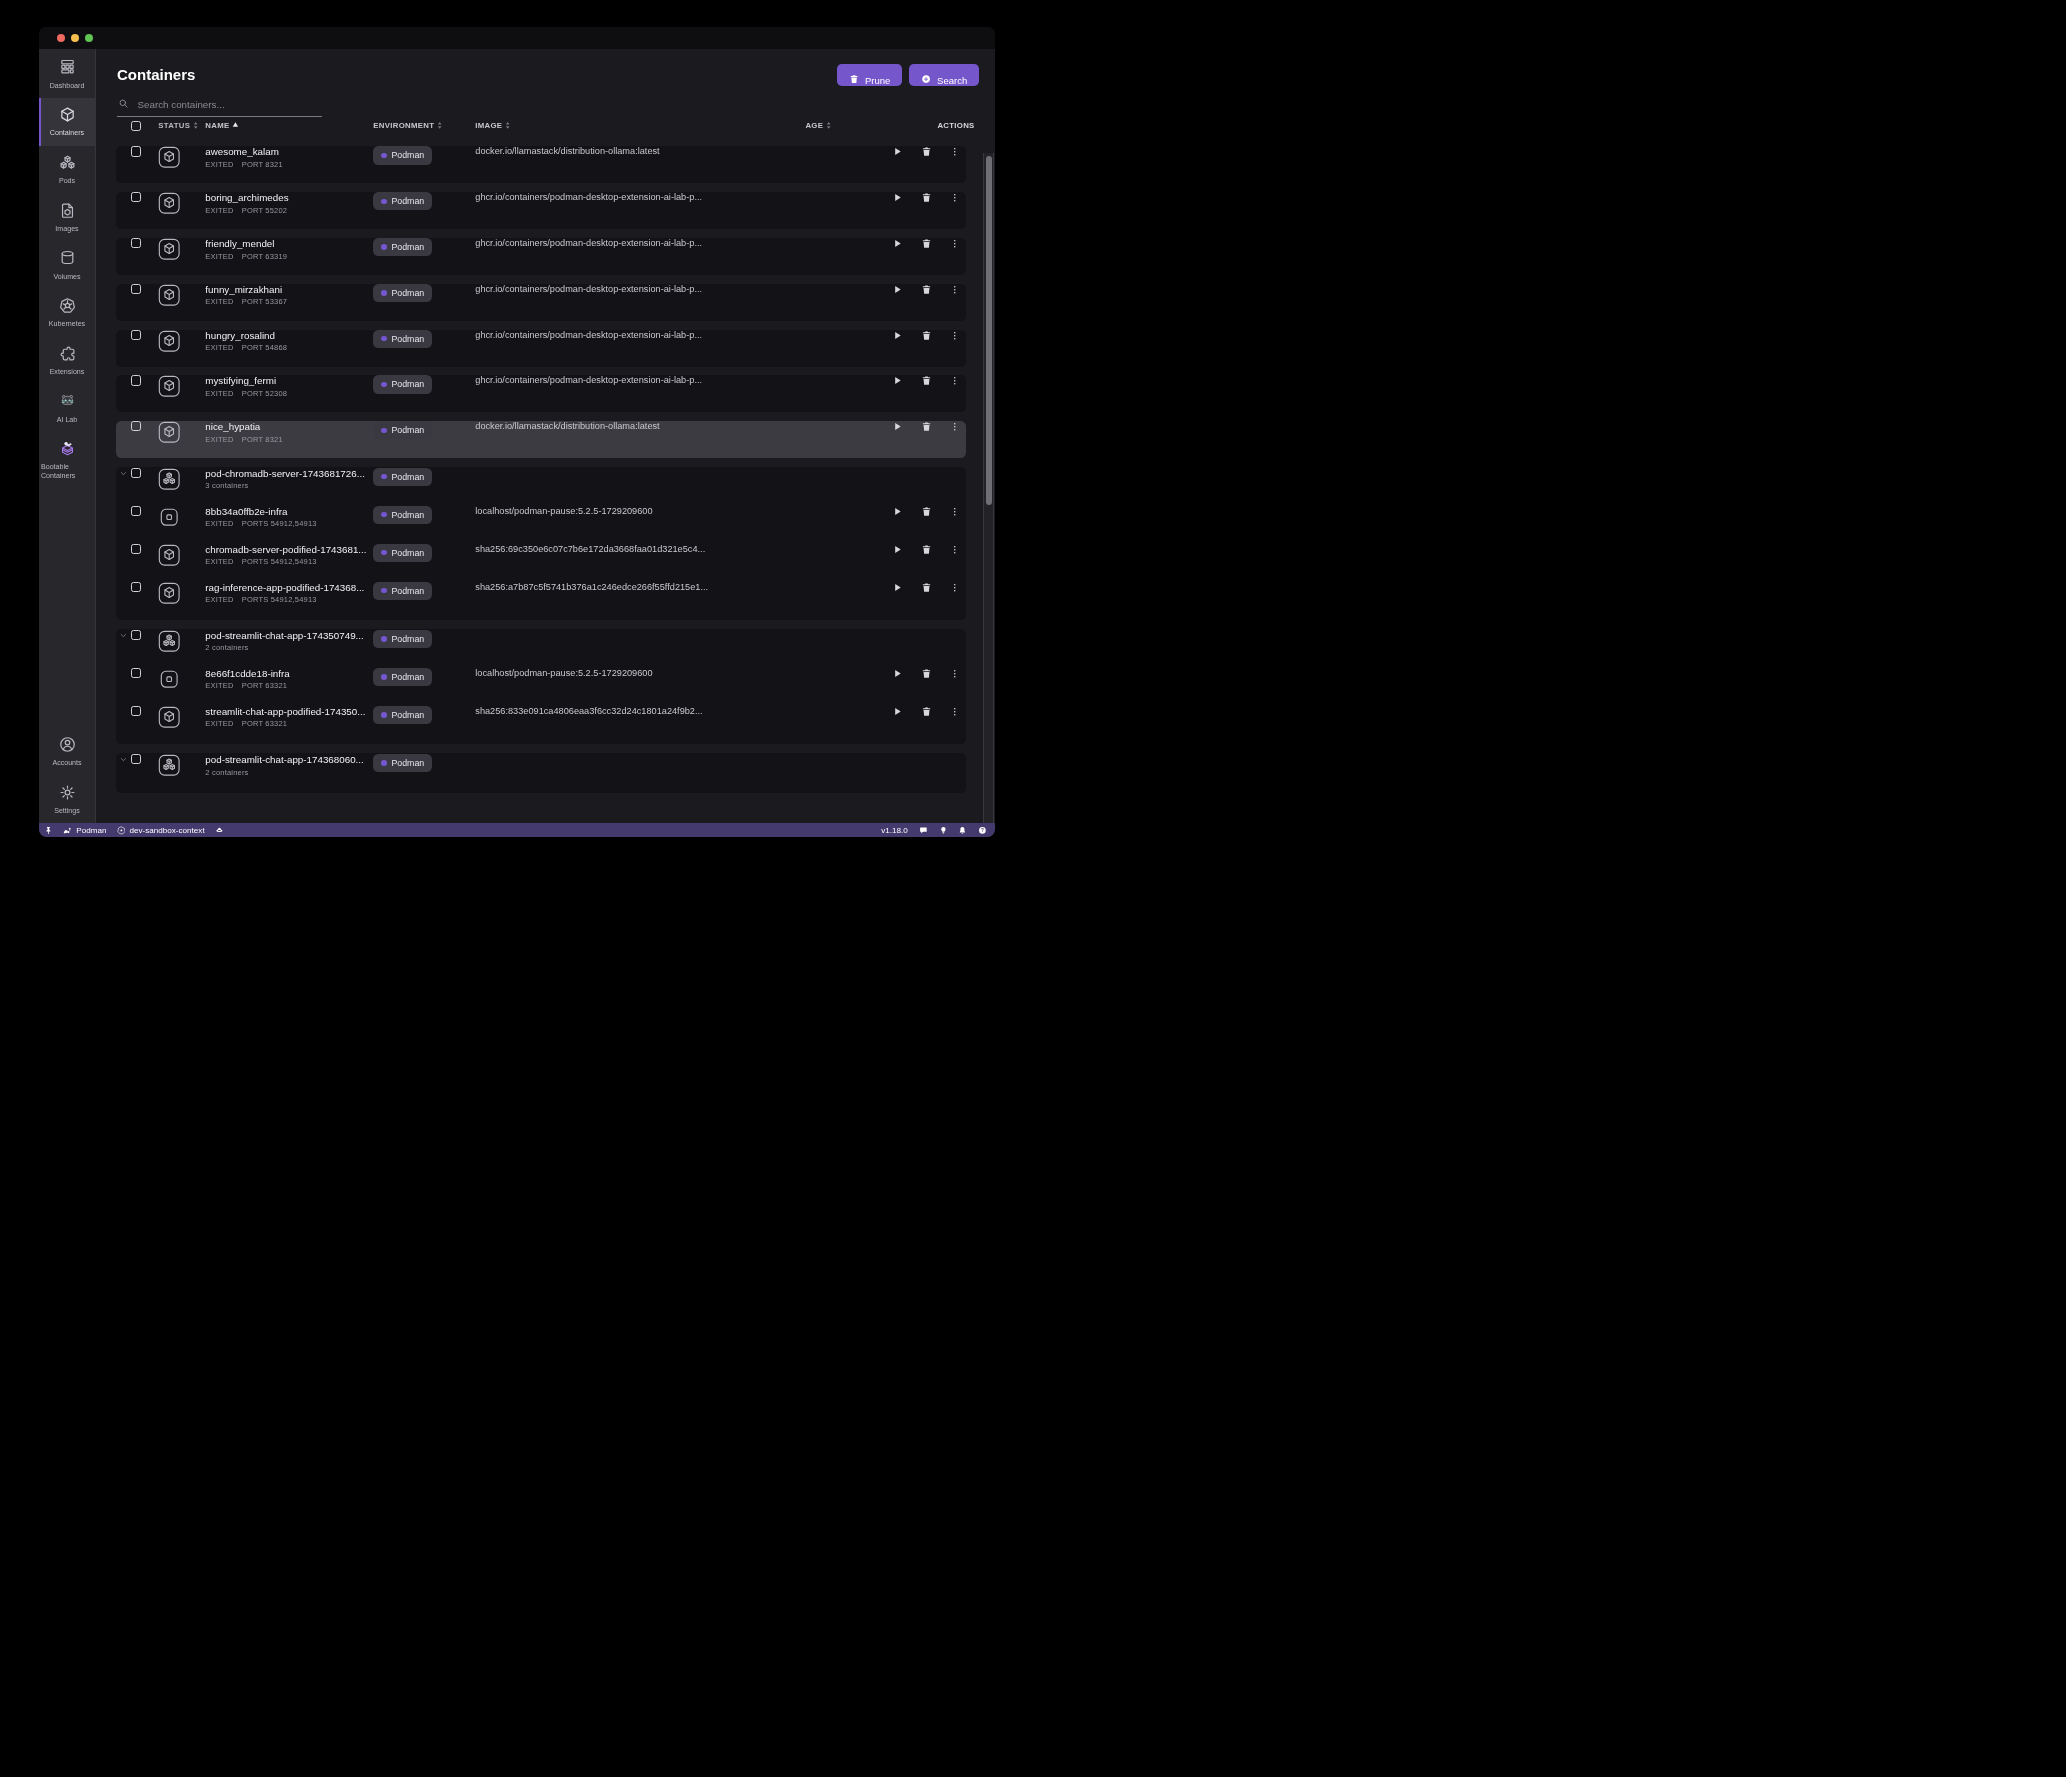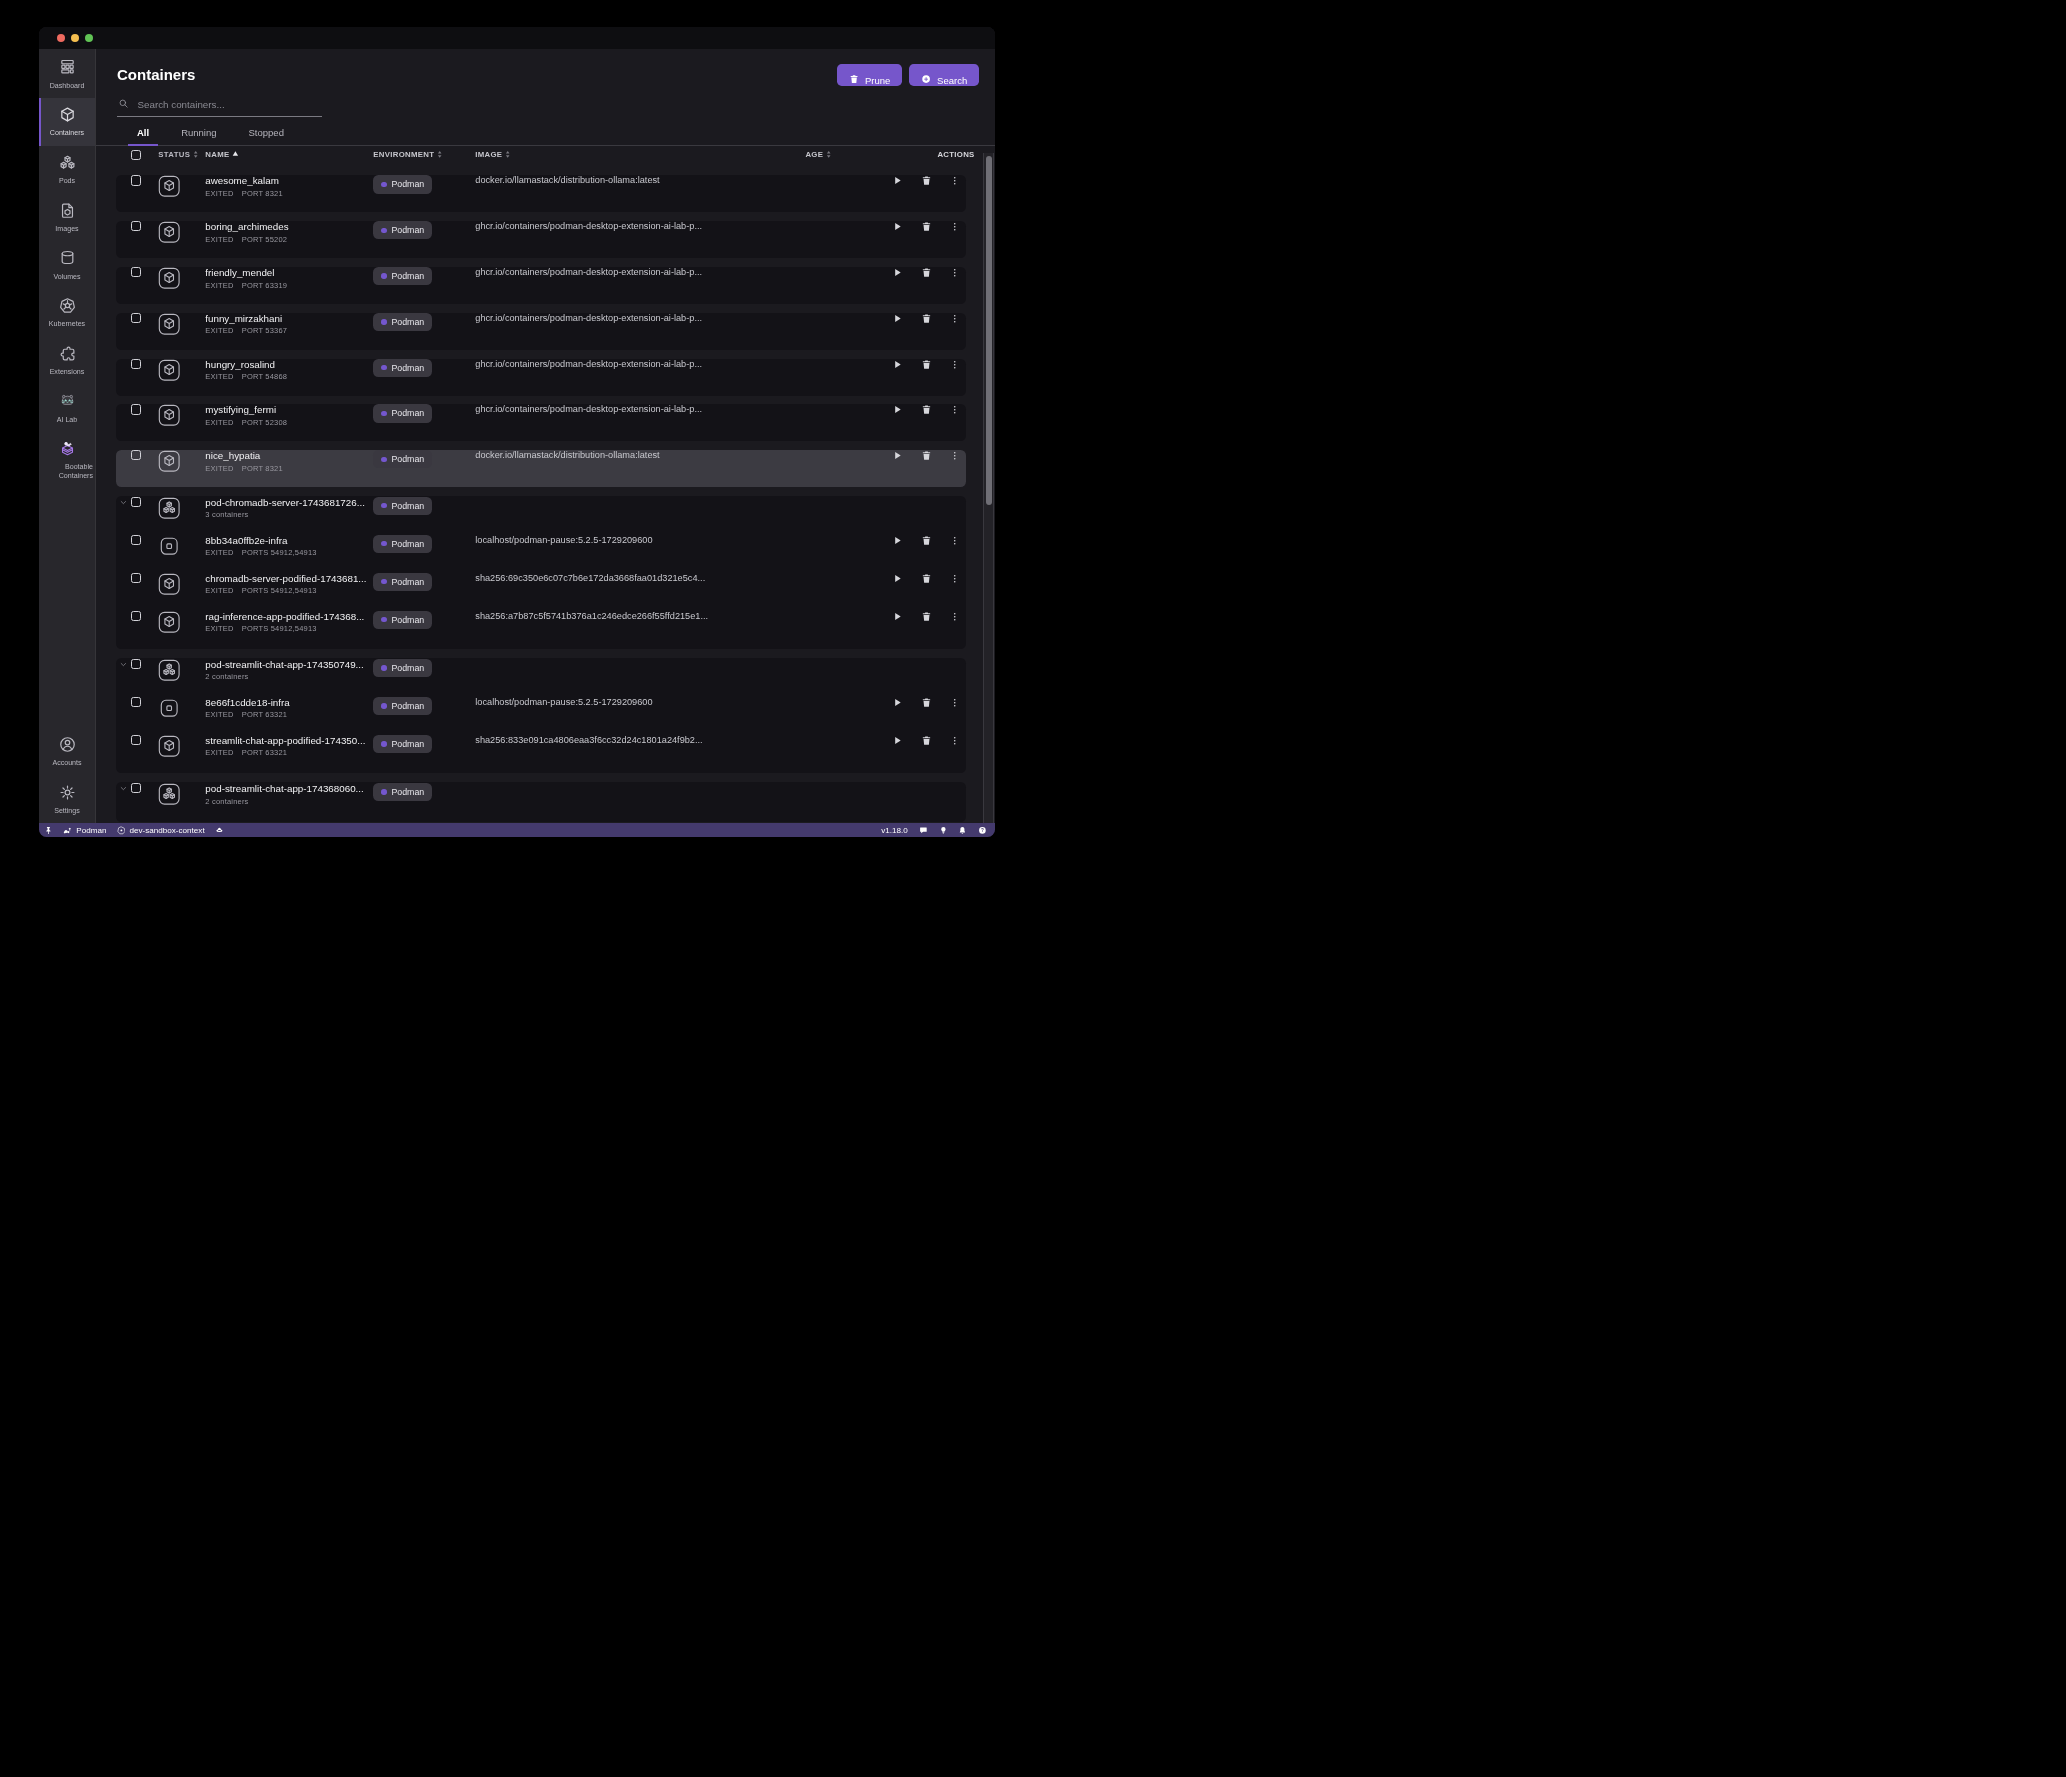--- a/index.html
+++ b/index.html
@@ -10,21 +10,21 @@
   *{box-sizing:border-box}
   html,body{margin:0;padding:0}
   body{width:1033px;height:889px;background:#000;font-family:"Liberation Sans",sans-serif;overflow:hidden;position:relative}
   .window{position:absolute;left:39px;top:27px;width:956px;height:810px;background:var(--bg);border-radius:7.5px;overflow:hidden;display:flex;flex-direction:column}
   .titlebar{height:22px;background:#0e0e11;display:flex;align-items:center;padding-left:17.6px;gap:6.1px;flex:0 0 auto}
   .light{width:8.1px;height:8.1px;border-radius:50%;display:inline-block}
   .l-red{background:#ee6a5f}.l-yellow{background:#f5bf50}.l-green{background:#61c455}
   .body{flex:1;display:flex;min-height:0}
   
   .sidebar{width:57px;background:var(--sidebar);border-right:0.7px solid #363539;display:flex;flex-direction:column;padding-top:1.4px;flex:0 0 auto}
-  .side-item{display:flex;flex-direction:column;align-items:center;gap:3.4px;padding:8.1px 2px 7.5px;position:relative;color:var(--muted);font-size:7.1px;text-align:right;line-height:1.25;cursor:default}
+  .side-item{display:flex;flex-direction:column;align-items:center;gap:3.4px;padding:8.1px 2px 7.5px;position:relative;color:var(--muted);font-size:7.1px;text-align:left;line-height:1.25;cursor:default}
   .side-item svg{width:17px;height:17px}
   .side-item.active{background:#35343b;color:#d9d8de}
   .side-item.active::before{content:"";position:absolute;left:0;top:0;bottom:0;width:2px;background:var(--accent)}
   .side-spacer{flex:1}
   
   .content{flex:1;position:relative;display:flex;flex-direction:column;min-width:0}
   .content-header{display:flex;justify-content:space-between;align-items:center;padding:13.6px 16.3px 0 21px;height:38px;flex:0 0 auto}
   .page-title{font-size:15px;font-weight:bold;color:#fff;margin:0}
   .hdr-btns{display:flex;gap:7.5px}
   .btn{background:var(--accent);color:#fff;border:none;border-radius:4.7px;height:22.4px;padding:0 11.5px;font-size:9.5px;display:flex;gap:6.1px;align-items:flex-end;cursor:pointer;font-family:inherit}
@@ -208,25 +208,20 @@
           </button>
         </div>
       </div>
       <div class="search-row">
         <span id="search-ic"><svg class="stroke-ic" xmlns="http://www.w3.org/2000/svg" viewBox="0 0 24 24">
               <circle cx="10.5" cy="10.5" r="6"></circle>
               <path d="M15 15l5 5"></path>
             </svg></span>
         <input placeholder="Search containers..." style="">
       </div>
-      <div class="tabs" id="tabs">
-          <div class="tab active">All</div>
-          <div class="tab">Running</div>
-          <div class="tab">Stopped</div>
-        </div>
       <div class="table-area">
         <div class="table-header rowgrid" id="thead">
             <div class="c-chev"></div>
             <div class="c-check">
               <span class="cb"></span>
             </div>
             <div class="c-icon">
               <span class="th">
                 <span>STATUS</span>
                 <span class="sort">

